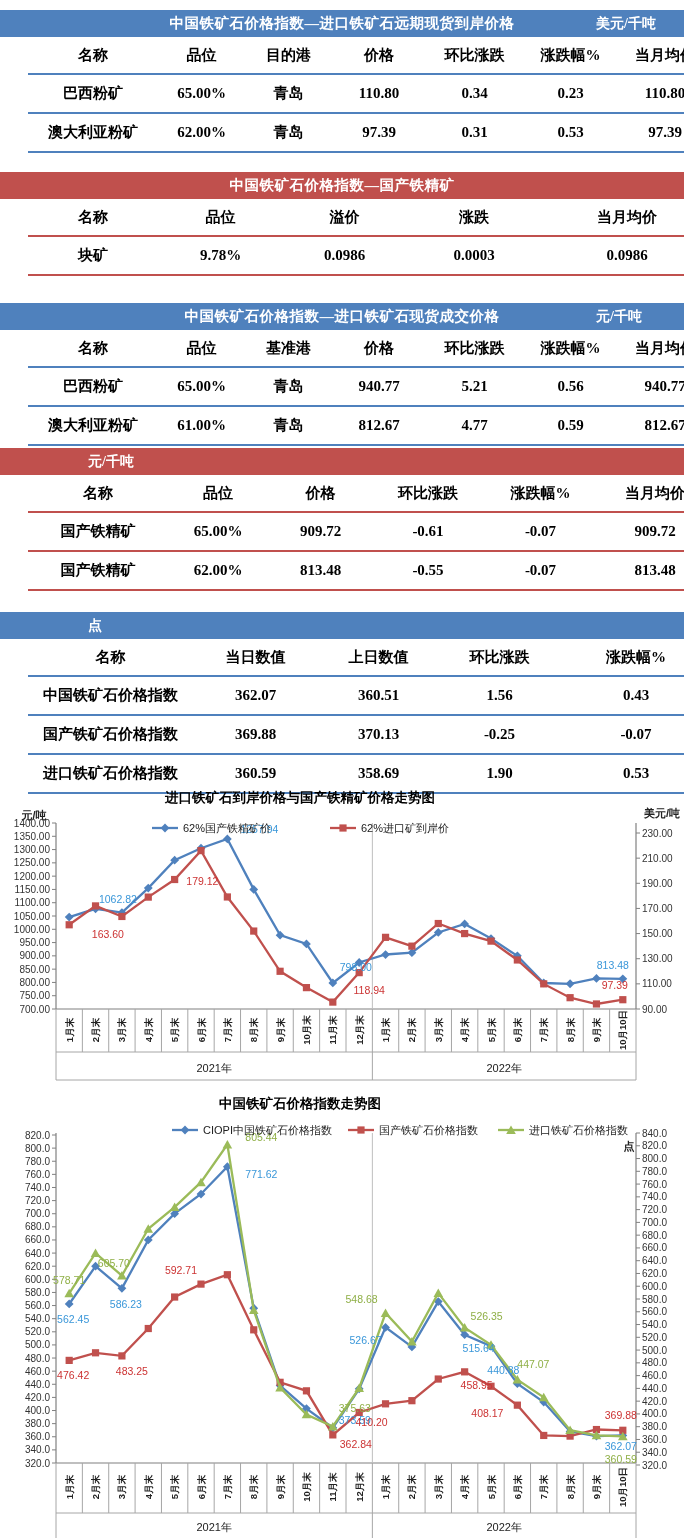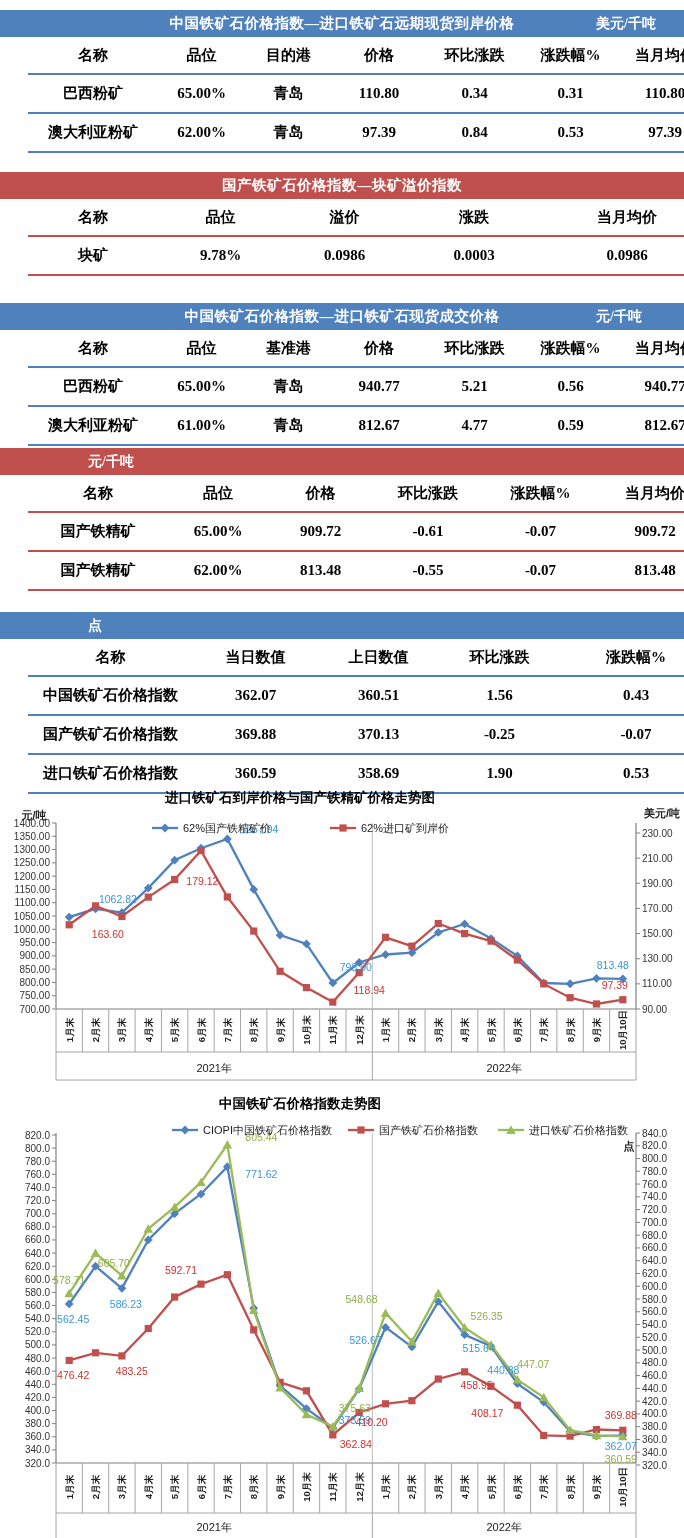--- a/index.html
+++ b/index.html
@@ -62,40 +62,40 @@
           <th>当月均价</th>
         </tr>
       </thead>
       <tbody>
         <tr>
           <td>巴西粉矿</td>
           <td>65.00%</td>
           <td>青岛</td>
           <td>110.80</td>
           <td>0.34</td>
-          <td>0.31</td>
+          <td>0.23</td>
           <td>110.80</td>
         </tr>
         <tr>
           <td>澳大利亚粉矿</td>
           <td>62.00%</td>
           <td>青岛</td>
           <td>97.39</td>
-          <td>0.84</td>
+          <td>0.31</td>
           <td>0.53</td>
           <td>97.39</td>
         </tr>
       </tbody>
     </table>
 </div>
 
 <div class="tbl t-red" style="top:172px">
   <div class="tbar">
     <span class="unit" style="visibility:hidden"></span>
-    <span class="ttl">国产铁矿石价格指数—块矿溢价指数</span>
+    <span class="ttl">中国铁矿石价格指数—国产铁精矿</span>
     <span class="unit"></span>
   </div>
   <table>
       <colgroup>
         <col style="width: 130px;">
         <col style="width: 125px;">
         <col style="width: 123px;">
         <col style="width: 136px;">
         <col style="width: 170px;">
       </colgroup>

